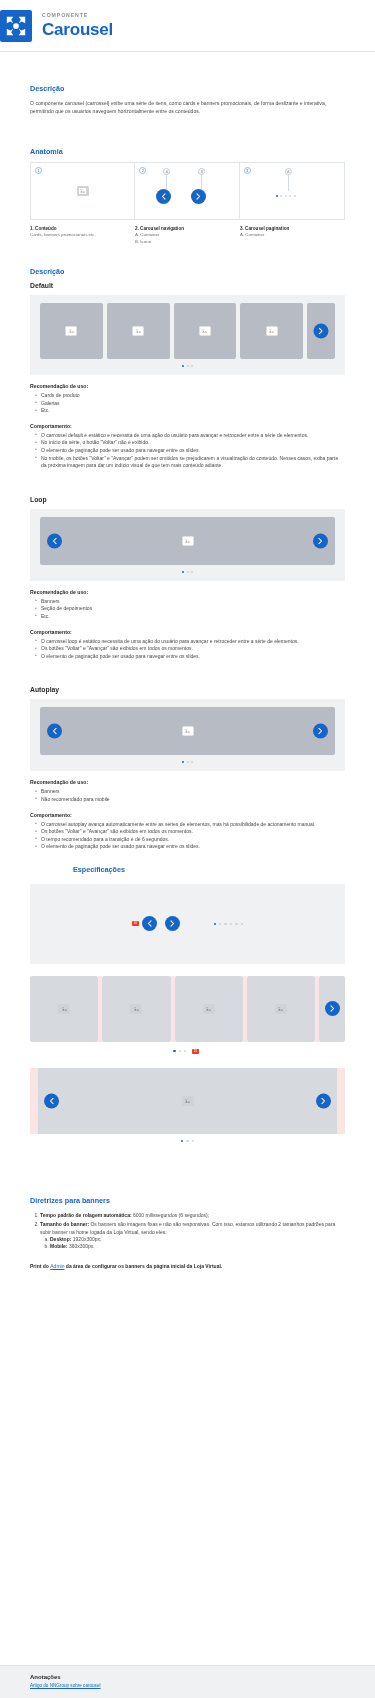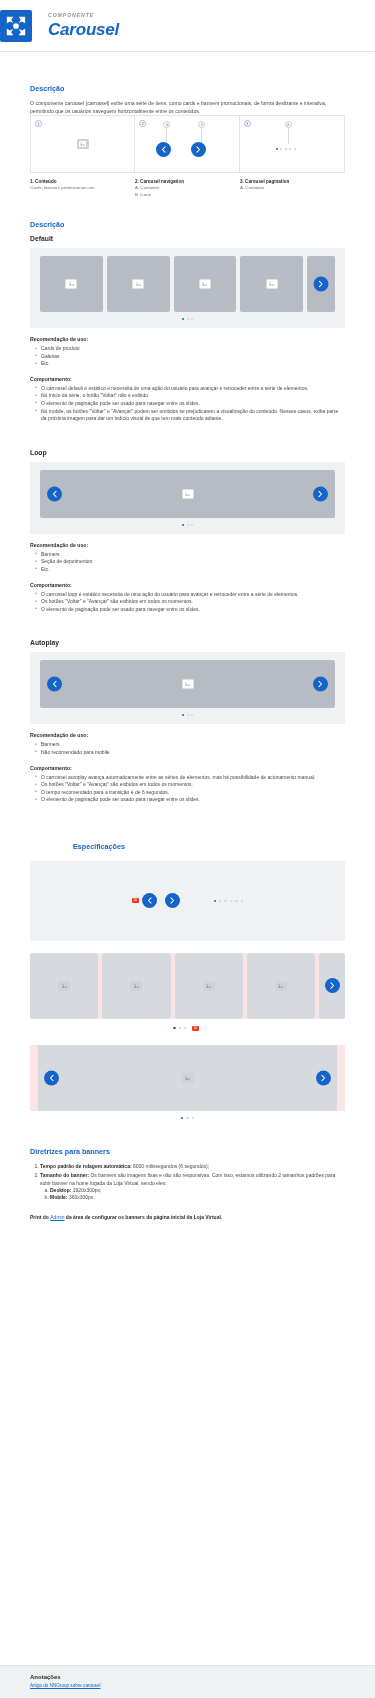--- a/index.html
+++ b/index.html
@@ -22,21 +22,21 @@
   }
   .brand-logo {
     width: 32px; height: 32px;
     background: #1565c9;
     display: flex; align-items: center; justify-content: center;
     flex: 0 0 32px;
     margin-left: 0;
     border-radius: 2px;
   }
   .brand-logo svg { display: block; }
-  .header-text { margin-left: 16px; font-style: italic; }
+  .header-text { margin-left: 10px; }
   .eyebrow {
     font-size: 5.2px;
     letter-spacing: 0.9px;
     color: #8a9099;
     text-transform: uppercase;
     font-weight: 700;
     line-height: 8px;
   }
   .page-title {
     font-size: 17px;
@@ -309,20 +309,21 @@
     <div class="eyebrow">COMPONENTE</div>
     <div class="page-title">Carousel</div>
   </div>
 </div>
 
 <div class="content">
 
   <h2 class="section-title">Descrição</h2>
   <p class="body-text">O componente carousel (carrossel) exibe uma série de itens, como cards e banners promocionais, de forma deslizante e interativa, permitindo que os usuários naveguem horizontalmente entre os conteúdos.</p>
 
+  <h2 class="section-title">Anatomia</h2>
 
   <div class="anatomy-grid">
 
     <div class="anatomy-cell">
       <div class="num-badge">1</div>
       <div class="img-placeholder">
         <svg width="7" height="6" viewBox="0 0 14 12">
             <rect x="0" y="0" width="14" height="12" rx="1" fill="#fff"></rect>
             <path d="M2 9l3-3.5L7.5 9 10 6.2 12 9z" fill="#9aa0a8"></path>
             <circle cx="4" cy="3.4" r="1.1" fill="#9aa0a8"></circle>
@@ -537,21 +538,21 @@
   </ul>
   <div class="block-gap"></div>
   <h4 class="mini-title">Comportamento:</h4>
   <ul class="bullets">
     <li>O carrossel autoplay avança automaticamente entre as séries de elementos, mas há possibilidade de acionamento manual.</li>
     <li>Os botões "Voltar" e "Avançar" são exibidos em todos os momentos.</li>
     <li>O tempo recomendado para a transição é de 6 segundos.</li>
     <li>O elemento de paginação pode ser usado para navegar entre os slides.</li>
   </ul>
 
-  <h2 class="section-title" style="margin-top:38px;padding-left:43px;">Especificações</h2>
+  <h2 class="section-title" style="margin-top:14px;padding-left:43px;">Especificações</h2>
 
   <div class="spec-canvas">
     <div class="spec-row">
       <span class="measure-chip">16</span>
       <div class="nav-circle">
         <svg width="5" height="7" viewBox="0 0 6 9">
             <path d="M5 1L1.6 4.5 5 8" stroke="#fff" stroke-width="1.3" fill="none" stroke-linecap="round" stroke-linejoin="round"></path>
           </svg>
       </div>
       <div style="width:8px;"></div>
@@ -644,21 +645,21 @@
           </svg>
       </div>
     </div>
     <div class="spec-banner-dots">
       <span class="dot active"></span>
       <span class="dot"></span>
       <span class="dot"></span>
     </div>
   </div>
 
-  <h2 class="section-title" style="margin-top:22px;">Diretrizes para banners</h2>
+  <h2 class="section-title" style="margin-top:48px;">Diretrizes para banners</h2>
   <ol class="guidelines">
     <li>
       <b>Tempo padrão de rolagem automática:</b><span> 6000 milissegundos (6 segundos);</span>
     </li>
     <li>
       <b>Tamanho do banner:</b><span> Os banners são imagens fixas e não são responsivas. Com isso, estamos utilizando 2 tamanhos padrões para subir banner na home logada da Loja Virtual, sendo eles:</span>
       <ol class="sub-guidelines">
         <li>
           <b>Desktop:</b><span> 1920x300px;</span>
         </li>

